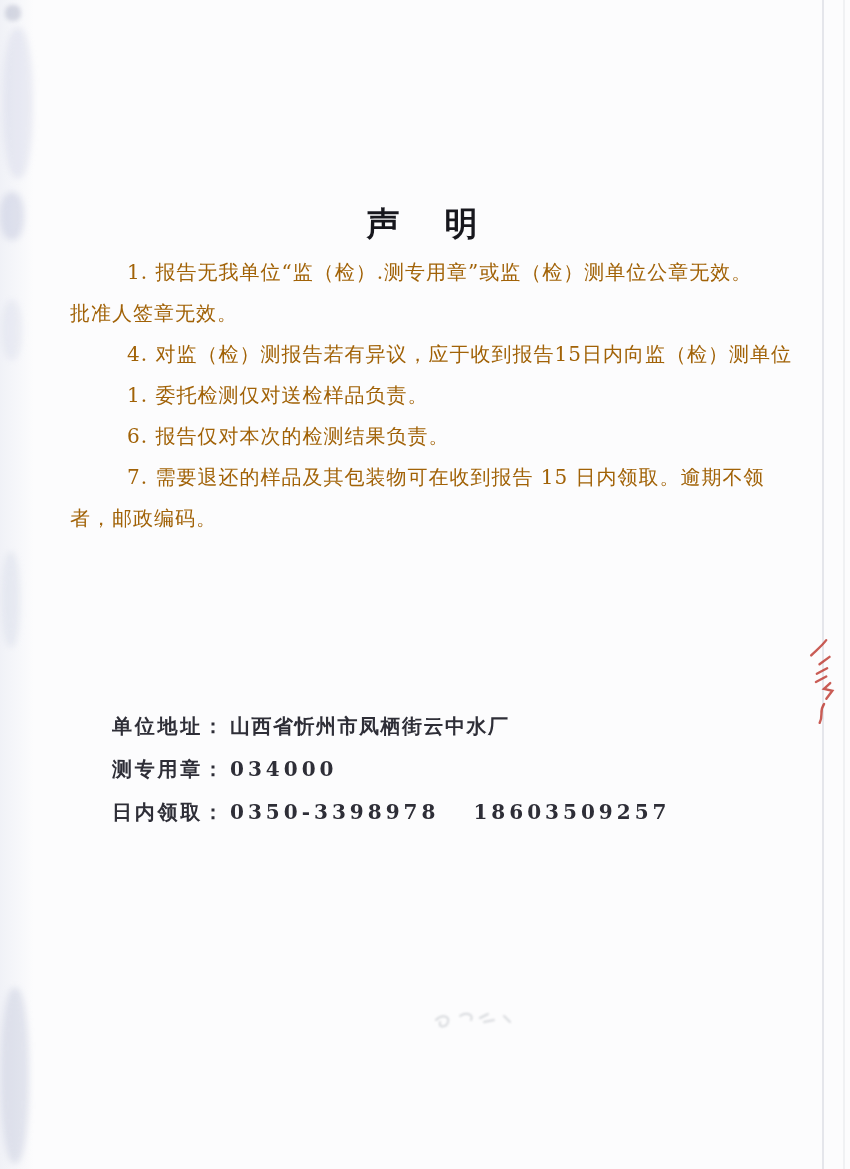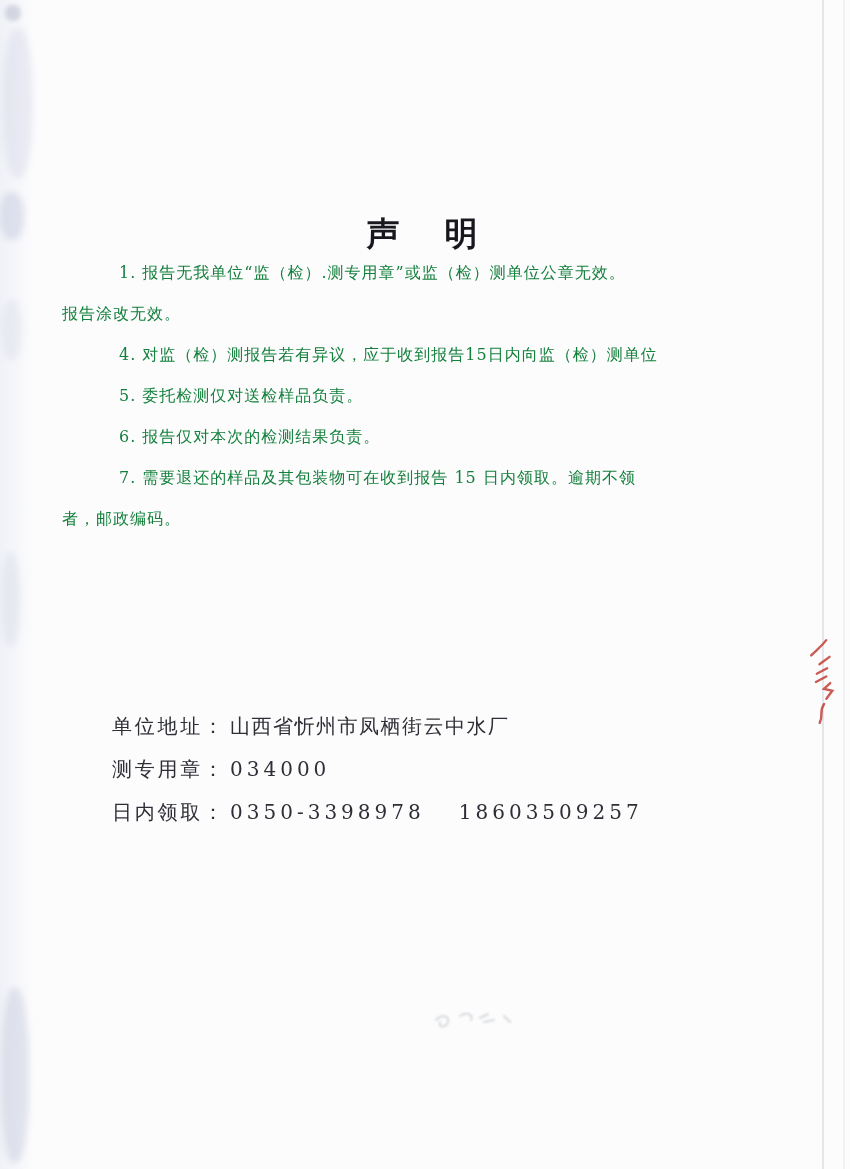--- a/index.html
+++ b/index.html
@@ -12,35 +12,35 @@
     font-family:"DejaVu Serif","Liberation Serif",serif;
     color:#2e2e37;
   }
   
   .page::before{
     content:"";position:absolute;inset:0;
     background:linear-gradient(90deg, rgba(226,229,240,.45) 0px, rgba(226,229,240,0) 34px);
     pointer-events:none;
   }
   .title{
-    position:absolute;top:200px;left:0;right:0;margin:12px;
+    position:absolute;top:200px;left:0;right:0;margin:2px;
     text-align:center;
     font-family:"DejaVu Sans","Liberation Sans",sans-serif;
     font-size:33px;font-weight:bold;letter-spacing:6px;
     color:#17171d;
   }
   .clauses{
-    position:absolute;top:252px;left:62px;width:740px;
-    font-size:16px;letter-spacing:1px;color:#15803d;
+    position:absolute;top:252px;left:70px;width:740px;
+    font-size:20px;letter-spacing:1px;color:#a16207;
   }
   .clauses .line{height:41px;line-height:41px;white-space:nowrap;}
   .clauses .first{padding-left:57px;}
   .contact{
     position:absolute;top:705px;left:112px;
-    font-size:20px;color:#2e2e37;
+    font-size:20px;color:#2e2e37;font-weight:bold;
   }
   .c-row{height:43px;line-height:43px;white-space:nowrap;}
   .c-label{
     display:inline-block;width:112px;
     text-align:justify;text-align-last:justify;
     letter-spacing:1px;
   }
   .c-value{letter-spacing:1.5px;margin-left:6px;}
   .num{letter-spacing:4px;}
   .num2{margin-left:34px;}
@@ -61,23 +61,23 @@
 </style>
 </head>
 <body>
 
 <div class="page">
 
   <h1 class="title">声　明</h1>
 
   <div class="clauses">
     <div class="line first">1. 报告无我单位“监（检）.测专用章”或监（检）测单位公章无效。</div>
-    <div class="line">报告涂改无效。</div>
+    <div class="line">批准人签章无效。</div>
     <div class="line first">4. 对监（检）测报告若有异议，应于收到报告15日内向监（检）测单位</div>
-    <div class="line first">5. 委托检测仅对送检样品负责。</div>
+    <div class="line first">1. 委托检测仅对送检样品负责。</div>
     <div class="line first">6. 报告仅对本次的检测结果负责。</div>
     <div class="line first">7. 需要退还的样品及其包装物可在收到报告 15 日内领取。逾期不领</div>
     <div class="line">者，邮政编码。</div>
   </div>
 
   <div class="contact">
     <div class="c-row">
       <span class="c-label">单位地址：</span><span class="c-value">山西省忻州市凤栖街云中水厂</span>
     </div>
     <div class="c-row">

